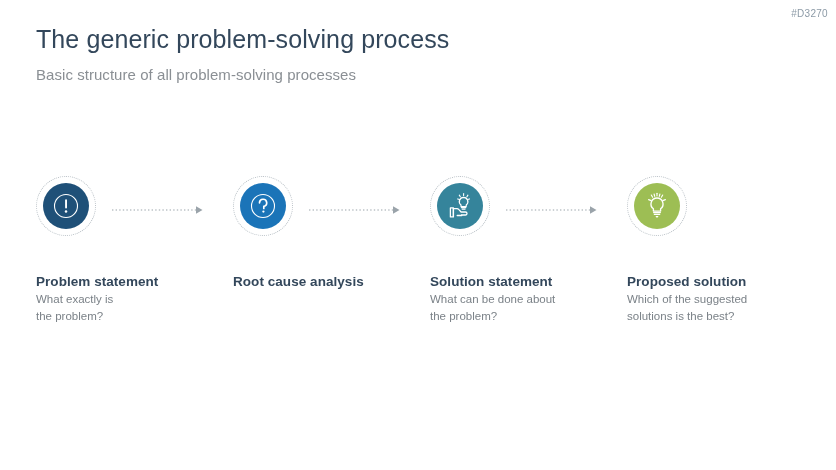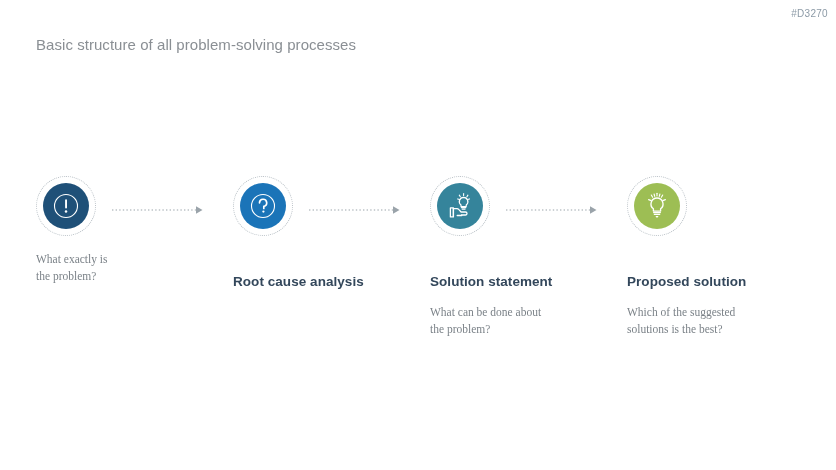--- a/index.html
+++ b/index.html
@@ -95,43 +95,43 @@
 
   .step-title {
     margin-top: 38px;
     font-size: 13.5px;
     font-weight: bold;
     color: #33475b;
     letter-spacing: 0.05px;
     white-space: nowrap;
   }
   .step-desc {
-    margin-top: 15px;
+    margin-top: 2px;
     font-size: 11.5px;
     color: #7b8288;
     line-height: 1.45;
     white-space: pre-line;
-    font-family: Liberation Serif, serif;
   }
 
   
   .connector {
     position: absolute;
     top: 29px;
     height: 10px;
     width: 96px;
   }
   .connector svg { display: block; }
 </style>
 </head>
 <body>
 
 <div class="corner-code">#D3270</div>
 
 <div class="header">
+  <h1 class="page-title">The generic problem-solving process</h1>
   <p class="page-subtitle">Basic structure of all problem-solving processes</p>
 </div>
 
 <div class="process">
 
   <div class="connector" style="left:76px;">
     <svg width="96" height="10" viewBox="0 0 96 10">
       <line x1="0" y1="5" x2="84" y2="5" stroke="#9AA3AA" stroke-width="1.2" stroke-dasharray="1.4 2.2" stroke-linecap="butt"></line>
       <path d="M84 1.2 L90.5 5 L84 8.8 Z" fill="#9AA3AA"></path>
     </svg>
@@ -153,20 +153,21 @@
     <div class="icon-wrap">
       <div class="dot-ring"></div>
       <div class="icon-circle" style="background:#1F5078;">
         <svg width="30" height="30" viewBox="0 0 30 30">
           <circle cx="15" cy="15" r="11.5" fill="none" stroke="#ffffff" stroke-width="1.1"></circle>
           <rect x="14.1" y="8.3" width="1.9" height="9.2" rx="0.9" fill="#ffffff"></rect>
           <circle cx="15" cy="20.4" r="1.25" fill="#ffffff"></circle>
         </svg>
       </div>
     </div>
+    <div class="step-title">Problem statement</div>
     <div class="step-desc">What exactly is
 the problem?</div>
   </div>
 
   <div class="step" style="left:197px;">
     <div class="icon-wrap">
       <div class="dot-ring"></div>
       <div class="icon-circle" style="background:#1B74B8;">
         <svg width="30" height="30" viewBox="0 0 30 30">
           <circle cx="15" cy="15" r="11.5" fill="none" stroke="#ffffff" stroke-width="1.1"></circle>

